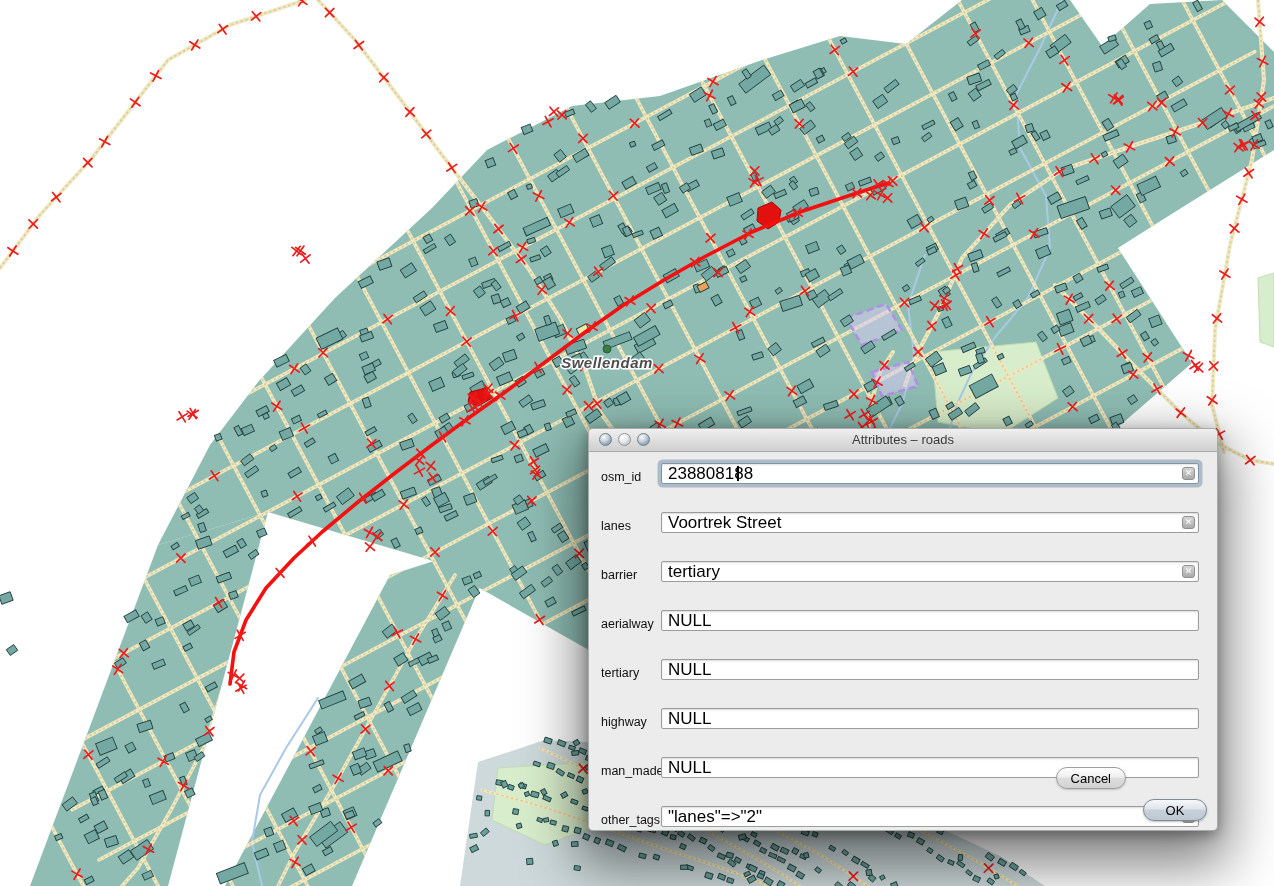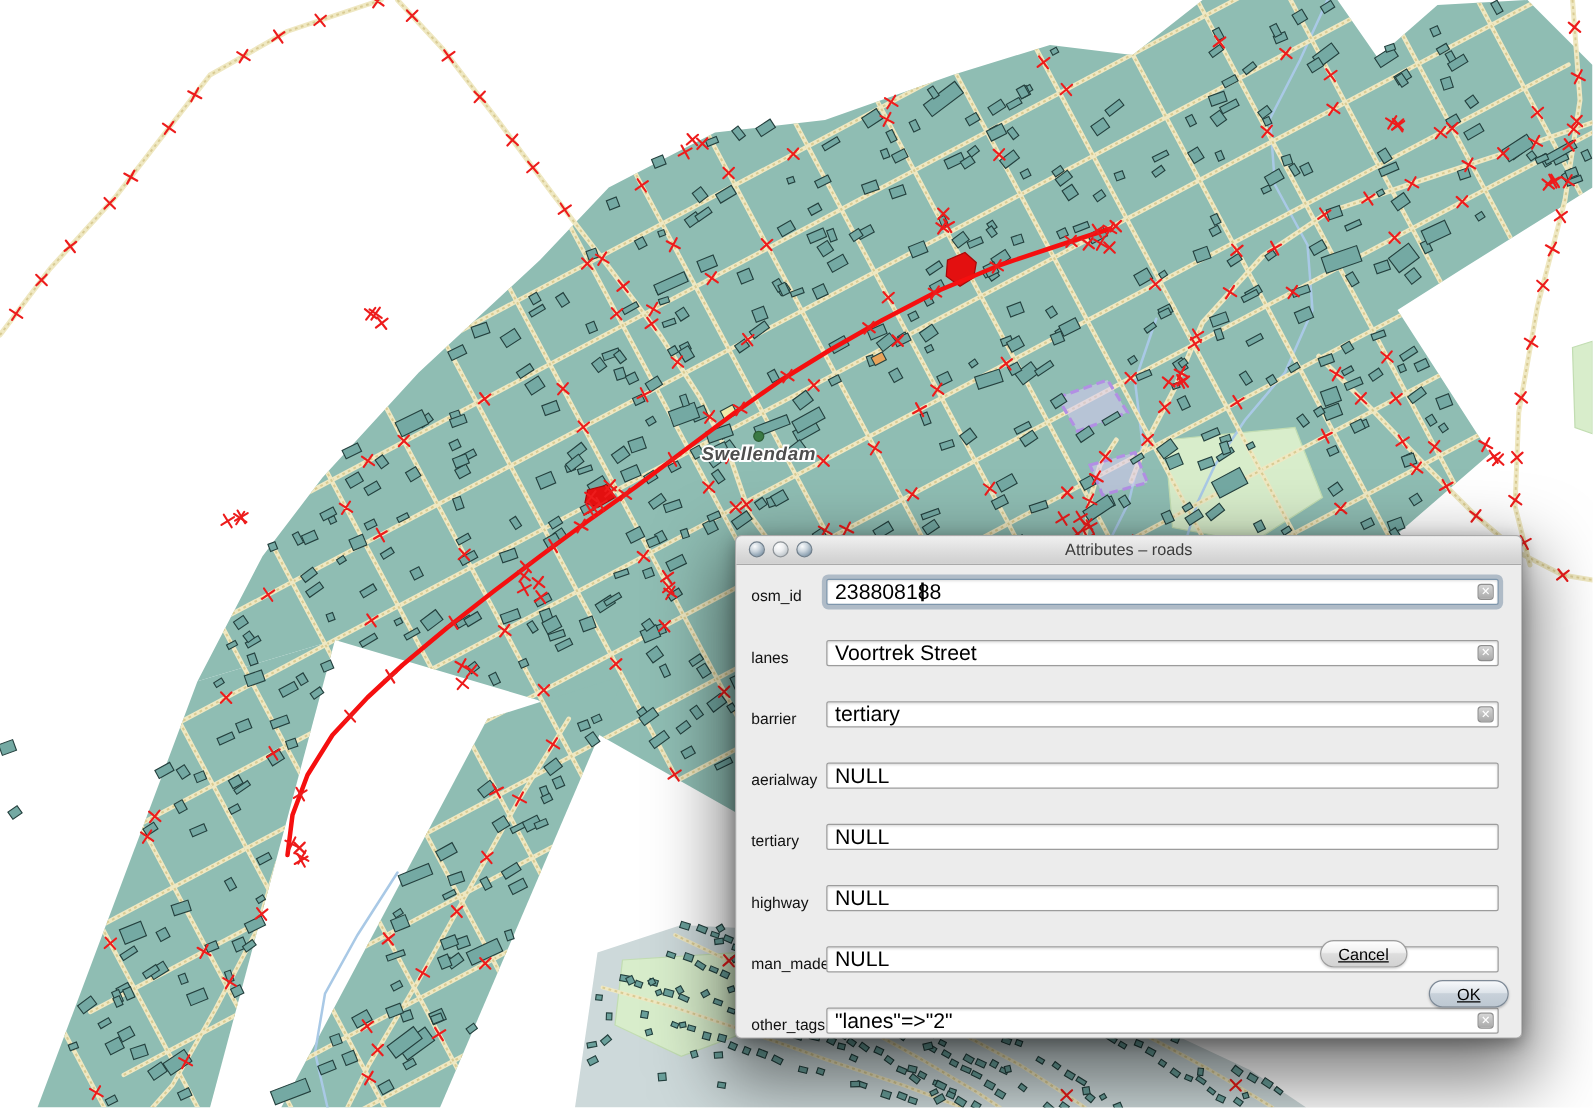--- a/index.html
+++ b/index.html
@@ -35,21 +35,21 @@
     font-size:17px;color:#000;padding:0 20px 0 6px;
     box-shadow:inset 0 1px 2px rgba(0,0,0,.15);outline:none;}
   .fwrap.focused .finput{border-color:#7E96AC;
     box-shadow:0 0 0 3.5px rgba(125,148,170,.55),inset 0 1px 2px rgba(0,0,0,.12);}
   .clearbtn{position:absolute;right:4px;top:4px;width:13px;height:13px;
     border-radius:3px;background:linear-gradient(180deg,#D6D6D6,#A9A9A9);
     border:1px solid #8F8F8F;box-sizing:border-box;color:#FFF;font-size:9px;
     line-height:11px;text-align:center;cursor:pointer;}
   .caret{position:absolute;left:76px;top:3px;width:1.5px;height:15px;background:#000;}
 
-  .btnrow{position:absolute;right:10px;bottom:24px;display:flex;gap:17px;text-decoration:underline;}
+  .btnrow{position:absolute;right:10px;bottom:9px;display:flex;gap:17px;}
   .mbtn{height:22px;border-radius:11px;border:1px solid #9E9E9E;font-size:13px;
     color:#000;padding:0 14px;min-width:68px;box-sizing:border-box;
     background:linear-gradient(180deg,#FEFEFE 0%,#EFEFEF 45%,#DEDEDE 50%,#D2D2D2 100%);
     box-shadow:0 1px 2px rgba(0,0,0,.18);font-family:"Liberation Sans",sans-serif;}
   .mbtn.primary{min-width:64px;border-color:#7E8A97;
     background:linear-gradient(180deg,#F7F9FB 0%,#DEE4EA 45%,#C8D1DA 50%,#BDC8D2 100%);
     box-shadow:0 1px 2px rgba(0,0,0,.25);margin-top:32px;}
 </style>
 </head>
 <body>

